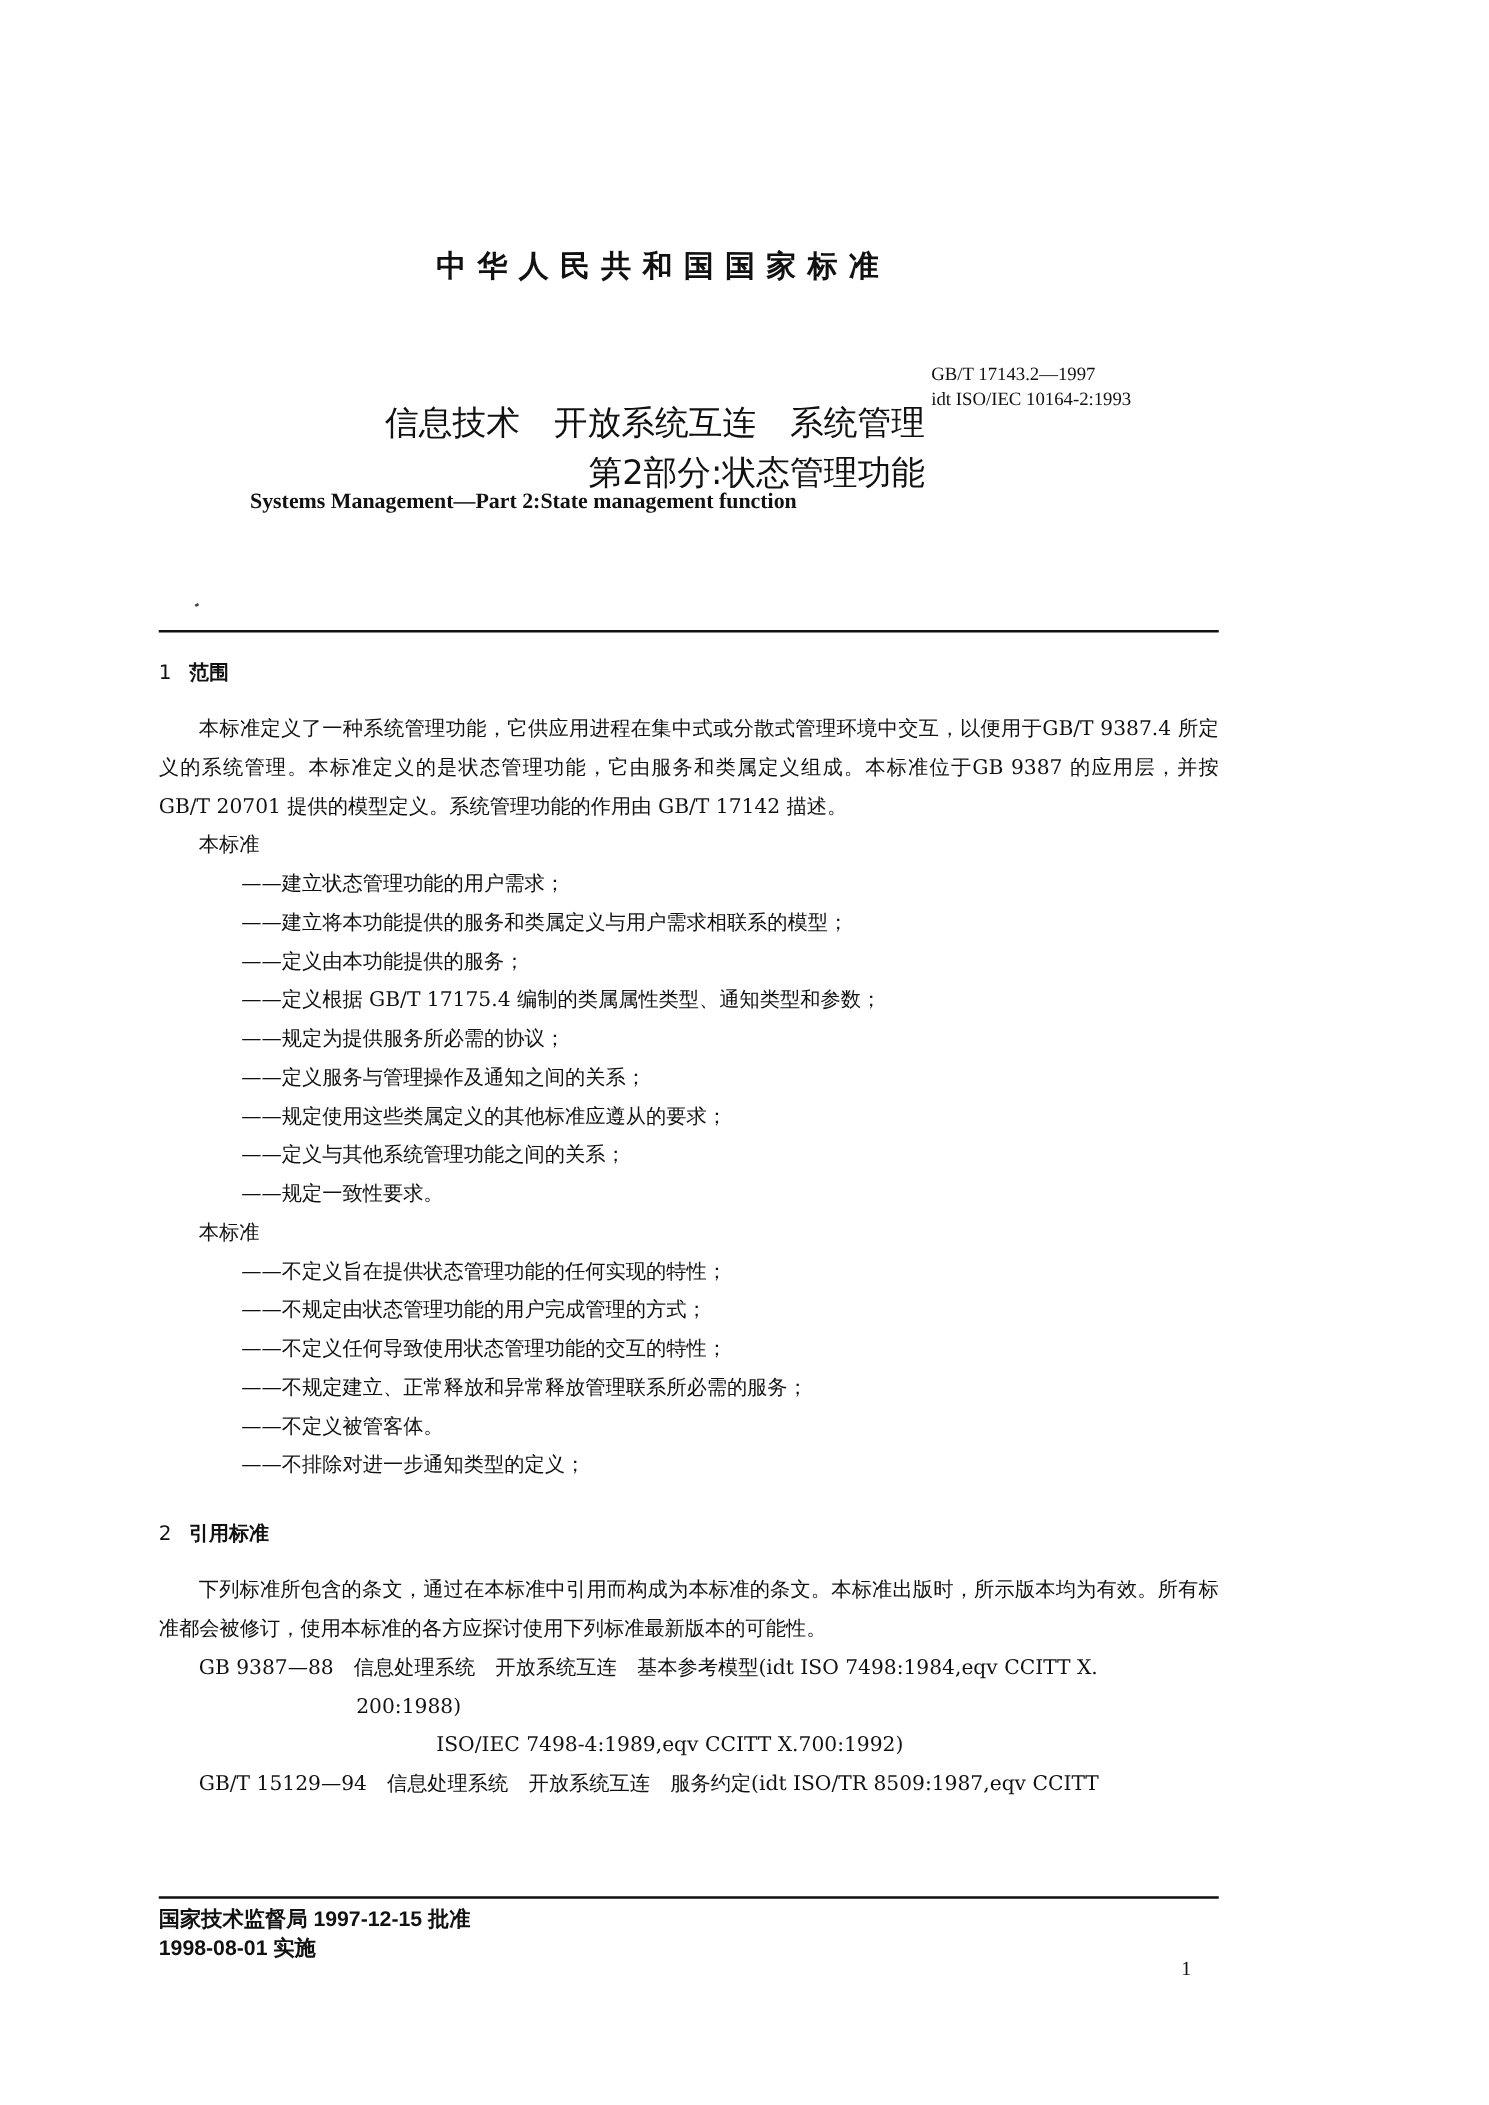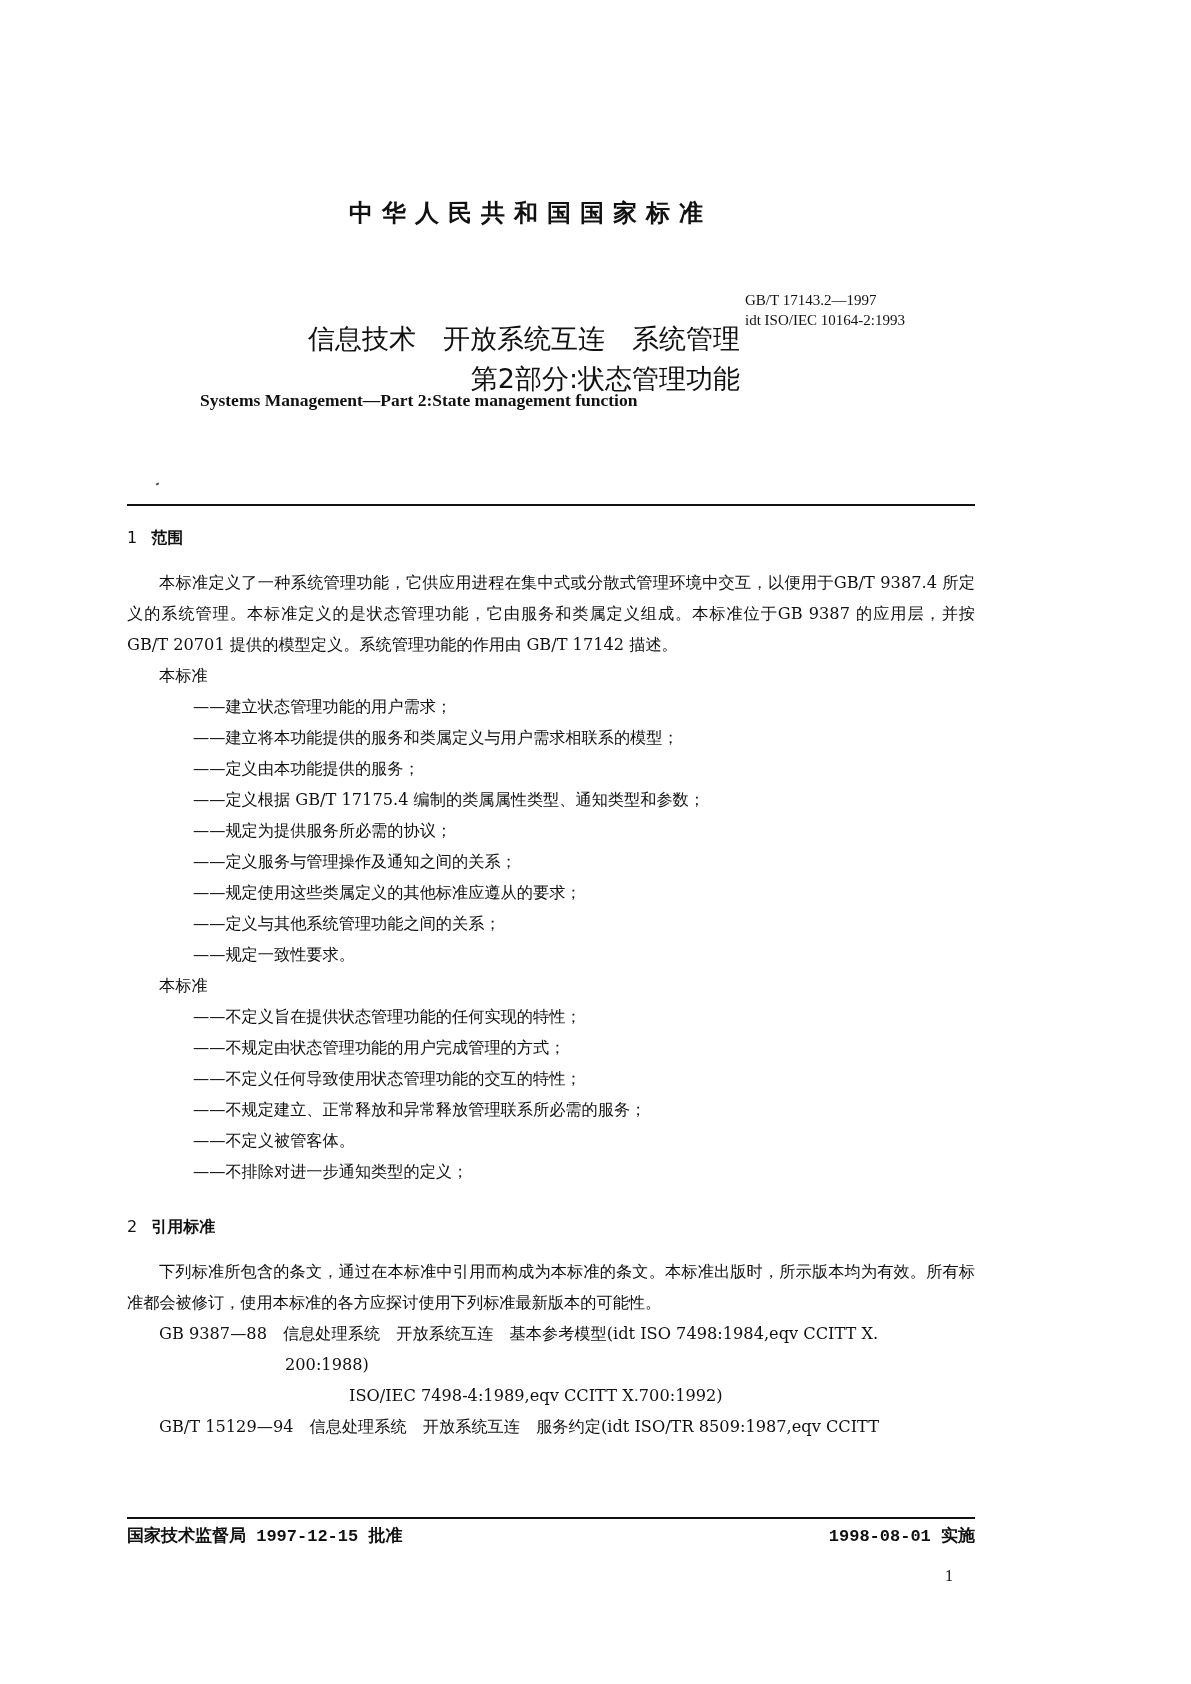--- a/index.html
+++ b/index.html
@@ -42,21 +42,21 @@
   }
   .para { left: 127px; width: 848px; text-indent: 32px; }
   .list { left: 159px; width: 800px; margin-left: 34px; }
   .list div { white-space: nowrap; }
   .ref-block { left: 127px; width: 848px; }
   .ref-row { display: flex; white-space: nowrap; }
   .ref-cont { padding-left: 158px; }
   .ref-cont2 { padding-left: 222px; }
   .footer {
     top: 1524px; left: 127px; width: 848px; display: flex; justify-content: space-between;
-    font-family: Liberation Mono, monospace; font-size: 17px; font-weight: bold;
+    font-family: Liberation Sans, sans-serif; font-size: 17px; font-weight: bold; flex-direction: column;
   }
   .page-no { left: 945px; top: 1567px; font-family: "Liberation Serif", serif; font-size: 16px; }
 </style>
 </head>
 <body>
 
 <div class="abs nat-title">中华人民共和国国家标准</div>
 
 <div class="abs cn-title">
   <div>信息技术　开放系统互连　系统管理</div>

